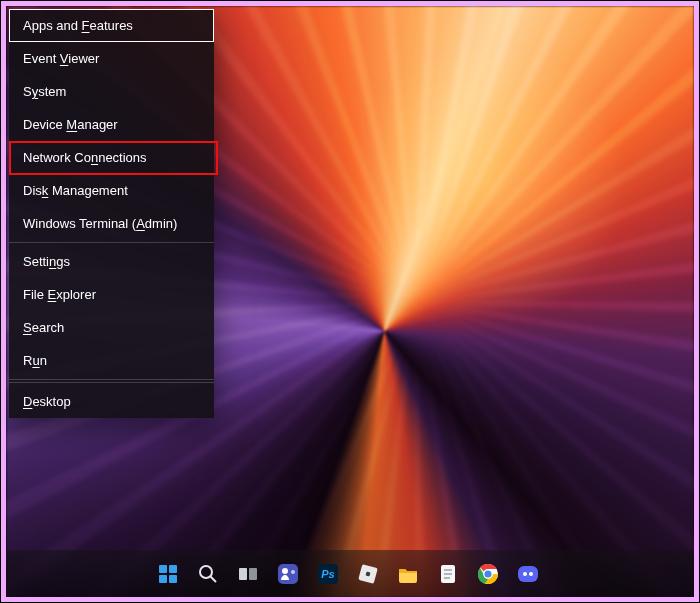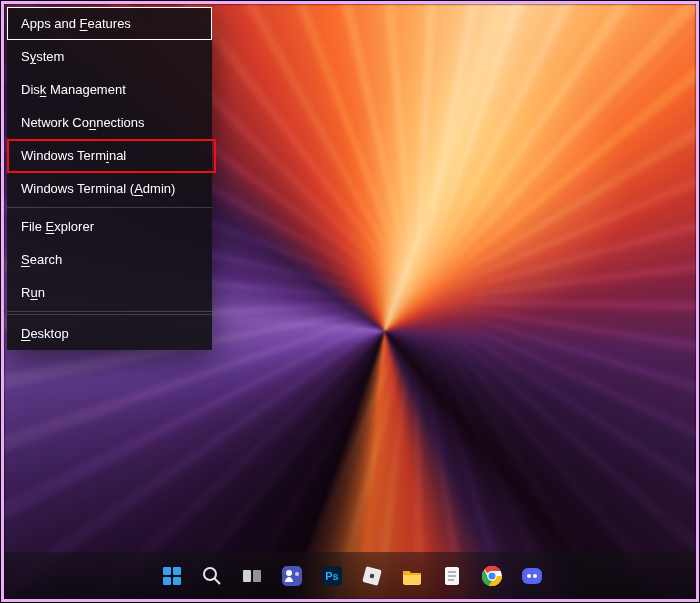--- a/index.html
+++ b/index.html
@@ -10,21 +10,21 @@
     overflow: hidden;
     font-family: "Segoe UI", "Segoe UI Variable", Arial, sans-serif;
     background: #000;
   }
   .stage {
     position: relative;
     width: 698px;
     height: 601px;
     margin: 1px;
     box-sizing: border-box;
-    border: 3px solid #f0abfc;
+    border: 5px solid #f0abfc;
     overflow: hidden;
   }
   
   .wallpaper {
     position: absolute;
     inset: 0;
     background:
       radial-gradient(circle at 70% 30%, rgba(255,230,140,0.35) 0%, rgba(255,230,140,0) 22%),
       conic-gradient(from 200deg at 55% 55%,
         #1b0d1a 0deg, #2a1631 15deg, #47255a 30deg, #6b3c90 45deg,
@@ -107,39 +107,42 @@
   .tb-items {
     display: flex;
     gap: 12px;
     align-items: center;
   }
   .tb-btn {
     width: 28px;
     height: 28px;
     display: flex;
     align-items: center;
-    justify-content: flex-end;
+    justify-content: flex-start;
     border-radius: 4px;
+    font-style: italic;
   }
   .tb-ico { display:block; }
 </style>
 </head>
 <body>
 
 <div class="stage">
   <div class="wallpaper"></div>
 
   <div class="ctx" id="ctx">
       <div class="ctx-item focused"><span>Apps and <span class="mn">F</span>eatures</span></div>
+      <div class="ctx-item"><span>Event <span class="mn">V</span>iewer</span></div>
       <div class="ctx-item"><span>S<span class="mn">y</span>stem</span></div>
+      <div class="ctx-item"><span>Device <span class="mn">M</span>anager</span></div>
+      <div class="ctx-item"><span>Network Co<span class="mn">n</span>nections</span></div>
       <div class="ctx-item"><span>Dis<span class="mn">k</span> Management</span></div>
-      <div class="ctx-item"><span>Network Co<span class="mn">n</span>nections</span></div>
-      <div class="ctx-item"><span>Windows Term<span class="mn">i</span>nal</span></div>
       <div class="ctx-item"><span>Windows Terminal (<span class="mn">A</span>dmin)</span></div>
       <div class="ctx-sep"></div>
+      <div class="ctx-item"><span>Setti<span class="mn">n</span>gs</span></div>
       <div class="ctx-item"><span>File <span class="mn">E</span>xplorer</span></div>
       <div class="ctx-item"><span><span class="mn">S</span>earch</span></div>
       <div class="ctx-item"><span>R<span class="mn">u</span>n</span></div>
       <div class="ctx-sep"></div>
       <div class="ctx-sep"></div>
       <div class="ctx-item"><span><span class="mn">D</span>esktop</span></div>
     </div>
 
   <div class="anno" id="anno" style="left: 3px; top: 135px; width: 205px; height: 30px;"></div>
 

